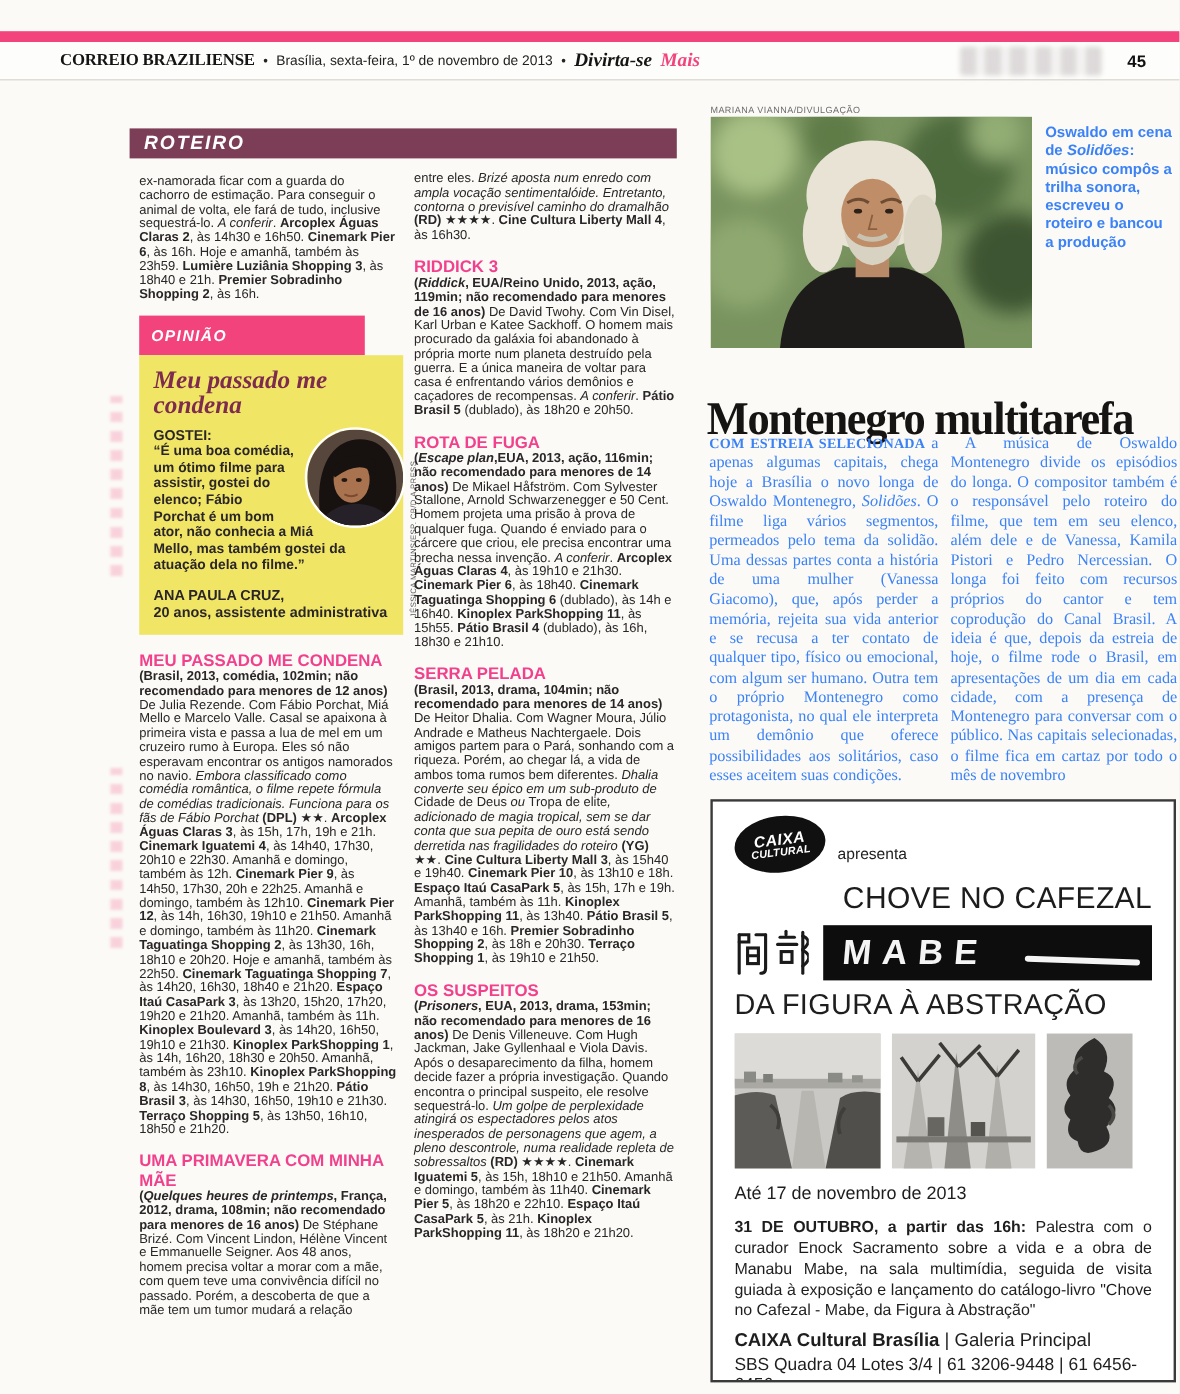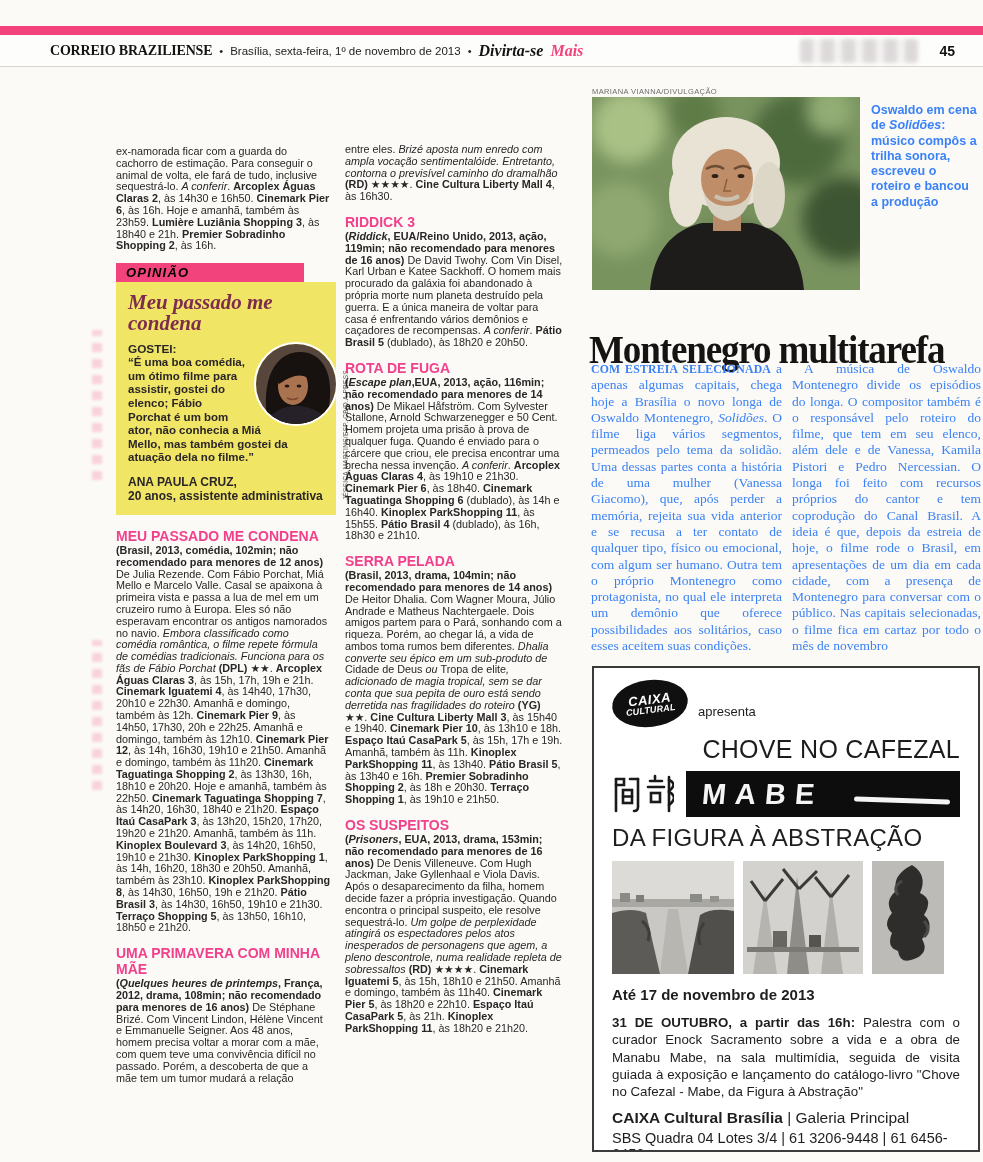--- a/index.html
+++ b/index.html
@@ -21,22 +21,22 @@
   .edge-mark{position:absolute;left:92px;width:10px;height:150px;opacity:.22;filter:blur(1.5px);
      background:repeating-linear-gradient(0deg,#f2437c 0 9px,transparent 9px 16px);}
   .roteiro-bar{position:absolute;left:108px;top:107px;width:456px;height:25px;background:#7c3e56;
      color:#fff;font-style:italic;font-weight:700;font-size:16px;letter-spacing:1.6px;
      display:flex;align-items:center;padding-left:12px;box-sizing:border-box;}
   .col1{position:absolute;left:116px;top:146px;width:215px;}
   .col2{position:absolute;left:345px;top:144px;width:218px;}
   .listing{margin-bottom:11px;}
   .ltitle{color:#f2418c;font-weight:700;font-size:14px;margin-bottom:1px;}
   .lbody{font-size:10.8px;line-height:11.8px;margin:0;color:#2a2627;}
-  .opinion-label{background:#f2437c;color:#000000;font-style:italic;font-weight:700;font-size:13px;
-     letter-spacing:1.2px;width:188px;height:19px;display:flex;align-items:center;
+  .opinion-label{background:#f2437c;color:#ffffff;font-style:italic;font-weight:700;font-size:13px;
+     letter-spacing:1.2px;width:188px;height:33px;display:flex;align-items:center;
      padding-left:10px;box-sizing:border-box;margin:6px 0 0;}
   .opinion-box{background:#f1e566;width:220px;box-sizing:border-box;padding:10px 12px 12px;
      margin:0 0 13px;position:relative;}
   .op-title{font-family:"Liberation Serif",serif;font-weight:700;font-style:italic;color:#7d2c4e;
      font-size:21px;line-height:21px;margin:0 0 8px;}
   .op-photo{float:right;width:80px;height:80px;border-radius:50%;border:2px solid #fff;
      overflow:hidden;margin:0 -14px 4px 6px;shape-outside:circle(46px at 40px 40px);}
   .op-gostei{font-weight:700;font-size:11.8px;margin:0;}
   .op-quote{font-weight:700;font-size:11.5px;line-height:13.6px;margin:0;}
   .op-name{font-weight:700;font-size:12px;margin:10px 0 0;}
@@ -70,21 +70,21 @@
   .ad-title1{text-align:right;font-size:25px;color:#1c1c1c;margin-top:8px;letter-spacing:.3px;}
   .ad-mabe-row{display:flex;align-items:center;gap:12px;margin-top:7px;}
   .mabe-bar{flex:1;background:#0d0d0d;height:46px;display:flex;align-items:center;
      padding-left:16px;position:relative;}
   .mabe-text{color:#f4f4f4;font-size:29px;font-weight:700;letter-spacing:9px;transform:skewX(-5deg);}
   .mabe-tail{position:absolute;right:10px;top:27px;width:96px;height:5px;background:#f4f4f4;
      border-radius:3px;transform:rotate(2deg);}
   .ad-title2{text-align:left;font-size:24px;margin-top:7px;letter-spacing:.3px;}
   .artworks{display:flex;gap:9px;margin-top:9px;}
   .aw{height:113px;overflow:hidden;}
-  .ad-period{margin-top:11px;font-size:15px;line-height:20px;font-weight:bold;}
+  .ad-period{margin-top:11px;font-size:15px;line-height:20px;}
   .ad-period div{margin:0;}
   .ad-event{margin-top:9px;font-size:13.3px;line-height:17.3px;text-align:justify;}
   .ad-venue{margin-top:9px;font-size:15.5px;}
   .ad-address{font-size:14.5px;margin-top:3px;}
 </style>
 </head>
 <body>
 
 <div class="page">
 
@@ -97,20 +97,21 @@
     <span class="dot">•</span>
     <span class="divirta">Divirta-se</span>
     <span class="mais">Mais</span>
     <span class="showthrough"></span>
     <span class="pagenum">45</span>
   </div>
 
   <div class="edge-mark" style="top:330px"></div>
   <div class="edge-mark" style="top:640px"></div>
 
+  <div class="roteiro-bar">ROTEIRO</div>
 
   <div class="col1">
     <div>
         <div class="listing">
           <p class="lbody"><span>ex-namorada ficar com a guarda do cachorro de estimação. Para conseguir o animal de volta, ele fará de tudo, inclusive sequestrá-lo. </span><span class="i">A conferir</span><span>. </span><span class="b">Arcoplex Águas Claras 2</span><span>, às 14h30 e 16h50. </span><span class="b">Cinemark Pier 6</span><span>, às 16h. Hoje e amanhã, também às 23h59. </span><span class="b">Lumière Luziânia Shopping 3</span><span>, às 18h40 e 21h. </span><span class="b">Premier Sobradinho Shopping 2</span><span>, às 16h.</span></p>
         </div>
       </div>
 
     <div class="opinion-label">OPINIÃO</div>
     <div class="opinion-box">

